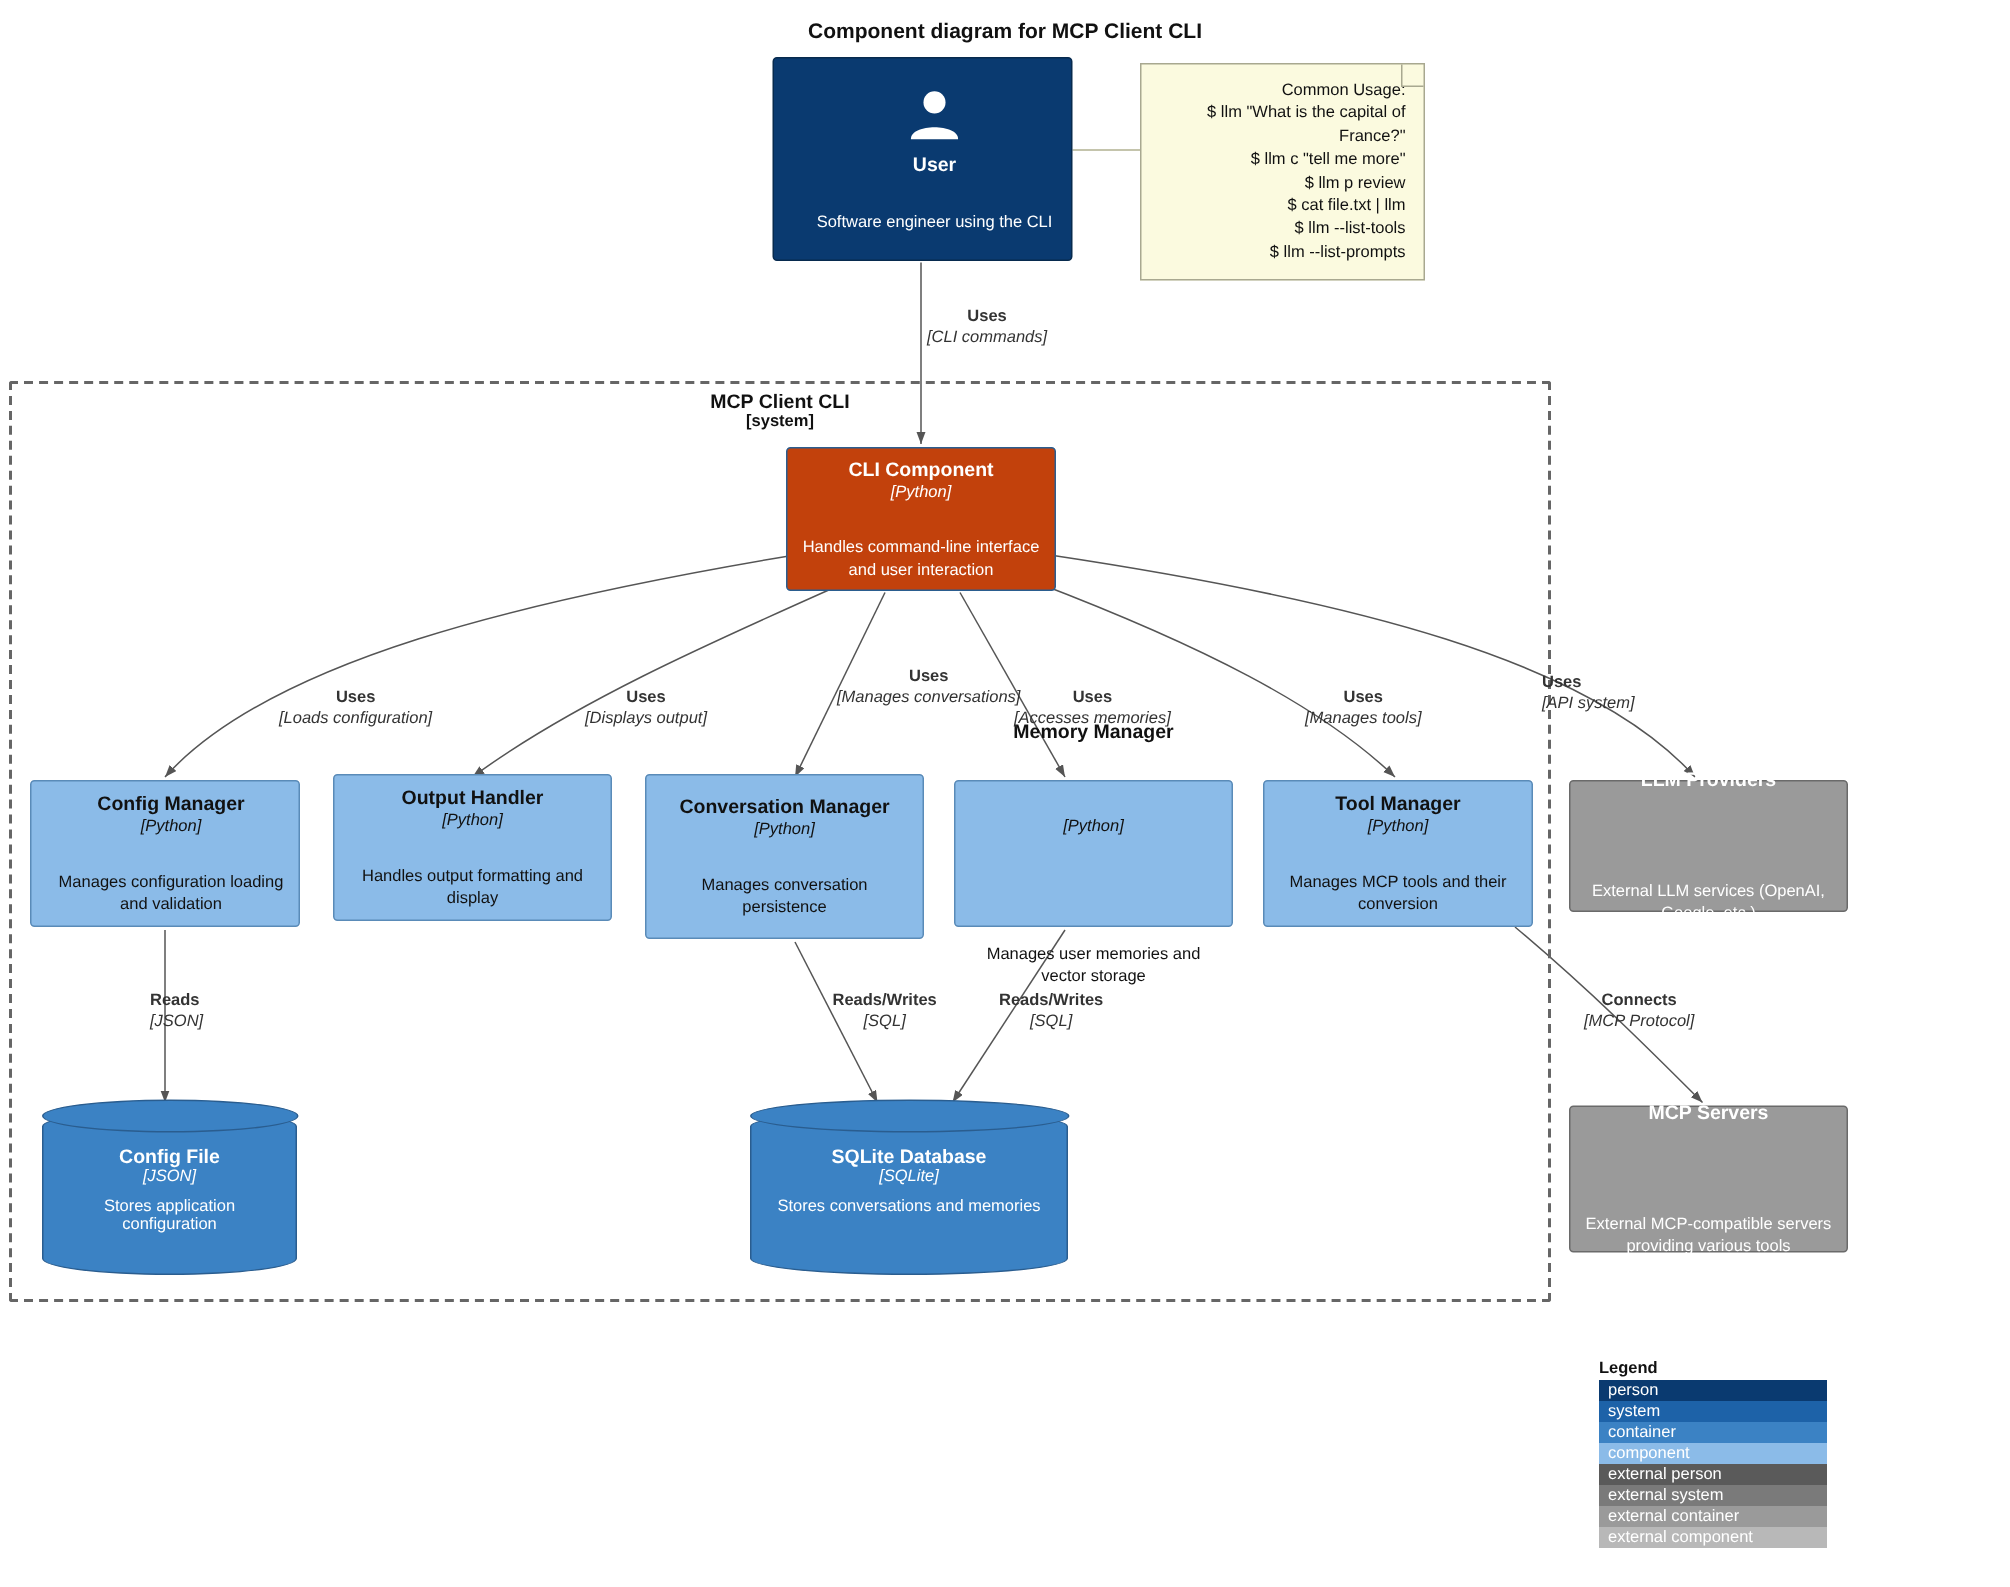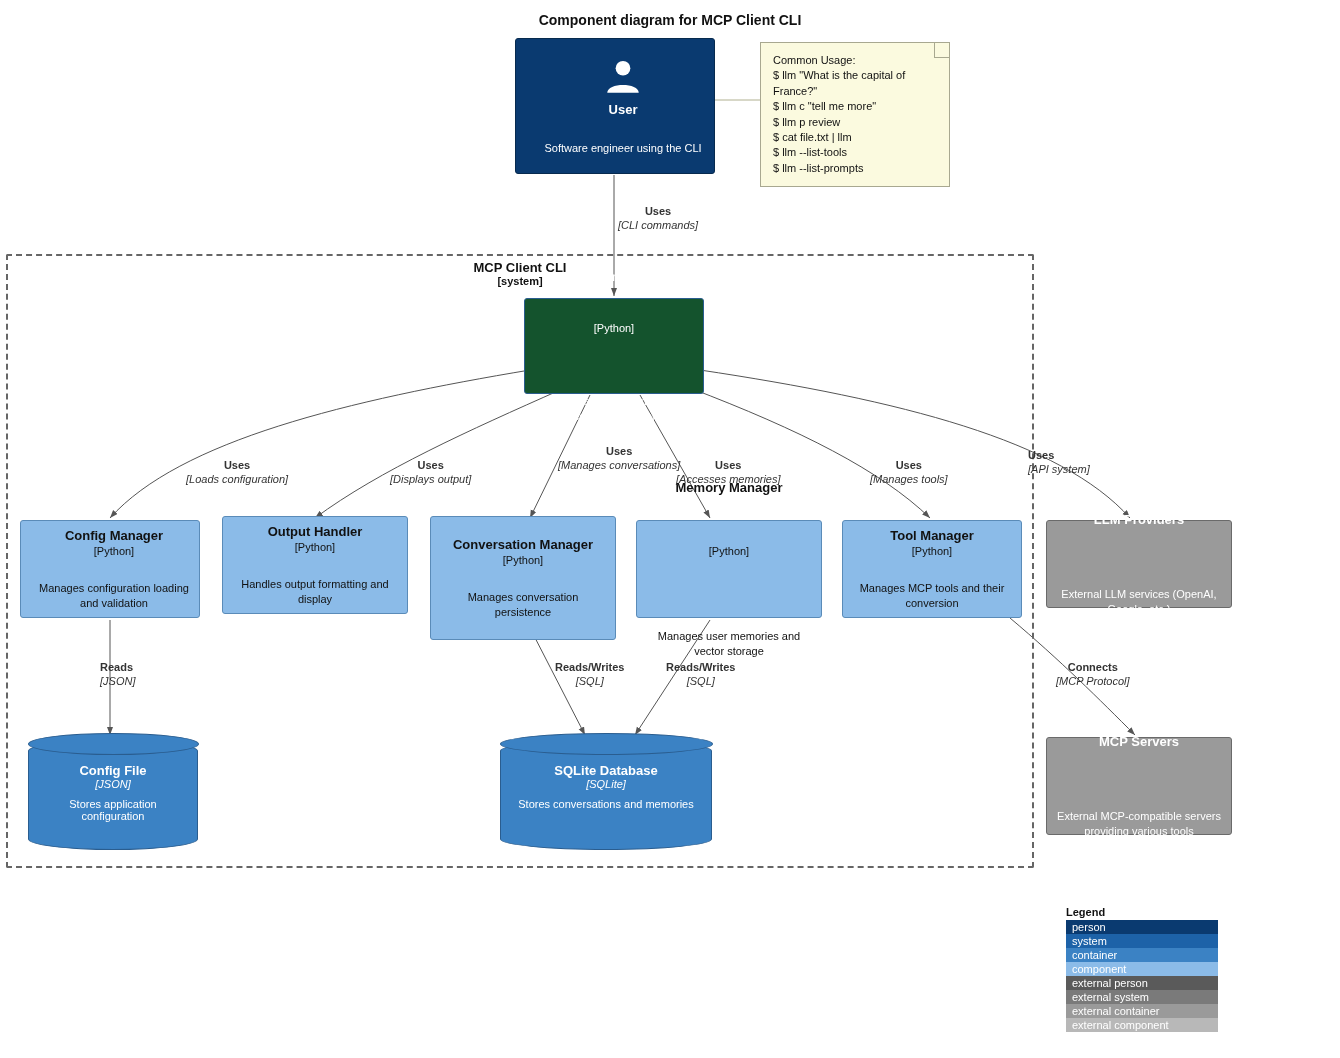--- a/index.html
+++ b/index.html
@@ -30,34 +30,34 @@
     border-radius: 3px;
     text-align: center;
     box-sizing: border-box;
     display: flex;
     flex-direction: column;
     justify-content: center;
     align-items: center;
     padding: 6px 8px;
   }
   .node .name { font-weight: bold; font-size: 13px; }
-  .node .tech { font-size: 11px; margin-top: 2px; }
+  .node .tech { font-style: italic; font-size: 11px; margin-top: 2px; }
   .node .desc { font-size: 11px; margin-top: 24px; line-height: 1.3; }
   .person   { background: #0a3a70; color: #fff; border-color: #072a4e; padding-left: 24px; } 
-  .container{ background: #14532d; color: #fff; border-color: #2a5d8f; gap: 36px; }
+  .container{ background: #c2410c; color: #fff; border-color: #2a5d8f; }
   .component{ background: #8bbbe8; color: #111; border-color: #5a8bb8; }
   .external { background: #9a9a9a; color: #fff; border-color: #6a6a6a; gap: 36px; }
   .note {
     position: absolute;
     background: #fbfadf;
     border: 1px solid #a8a890;
     font-size: 11px;
     padding: 10px 12px;
     line-height: 1.4;
-    text-align: left;
+    text-align: right;
     box-sizing: border-box;
   }
   .note .fold {
     position: absolute;
     top: 0; right: 0;
     width: 14px; height: 14px;
     border-left: 1px solid #a8a890;
     border-bottom: 1px solid #a8a890;
   }
   .system-box {
@@ -183,34 +183,34 @@
 
   <div class="system-box" style="left:6px; top:254px; width:1028px; height:614px;"></div>
   <div class="system-label" style="left:400px; top:260px; width:240px;">
     <span>MCP Client CLI</span>
     <span class="sub">[system]</span>
   </div>
 
   <div class="node container" style="left:524px; top:298px; width:180px; height:96px;">
     <div class="name">CLI Component</div>
     <div class="tech">[Python]</div>
-    <div class="desc">Database command-line interface and user interaction</div>
+    <div class="desc">Handles command-line interface and user interaction</div>
   </div>
 
   <div class="node component" style="left:20px;  top:520px; width:180px; height:98px;padding-left:16px;">
     <div class="name">Config Manager</div>
     <div class="tech">[Python]</div>
     <div class="desc">Manages configuration loading and validation</div>
   </div>
   <div class="node component" style="left:222px; top:516px; width:186px; height:98px;">
     <div class="name">Output Handler</div>
     <div class="tech">[Python]</div>
     <div class="desc">Handles output formatting and display</div>
   </div>
-  <div class="node component" style="left:430px; top:516px; width:186px; height:124px;">
+  <div class="node component" style="left:430px; top:516px; width:186px; height:110px;">
     <div class="name">Conversation Manager</div>
     <div class="tech">[Python]</div>
     <div class="desc">Manages conversation persistence</div>
   </div>
   <div class="node component" style="left:636px; top:520px; width:186px; height:98px;gap:48px;">
     <div class="name">Memory Manager</div>
     <div class="tech">[Python]</div>
     <div class="desc">Manages user memories and vector storage</div>
   </div>
   <div class="node component" style="left:842px; top:520px; width:180px; height:98px;">

